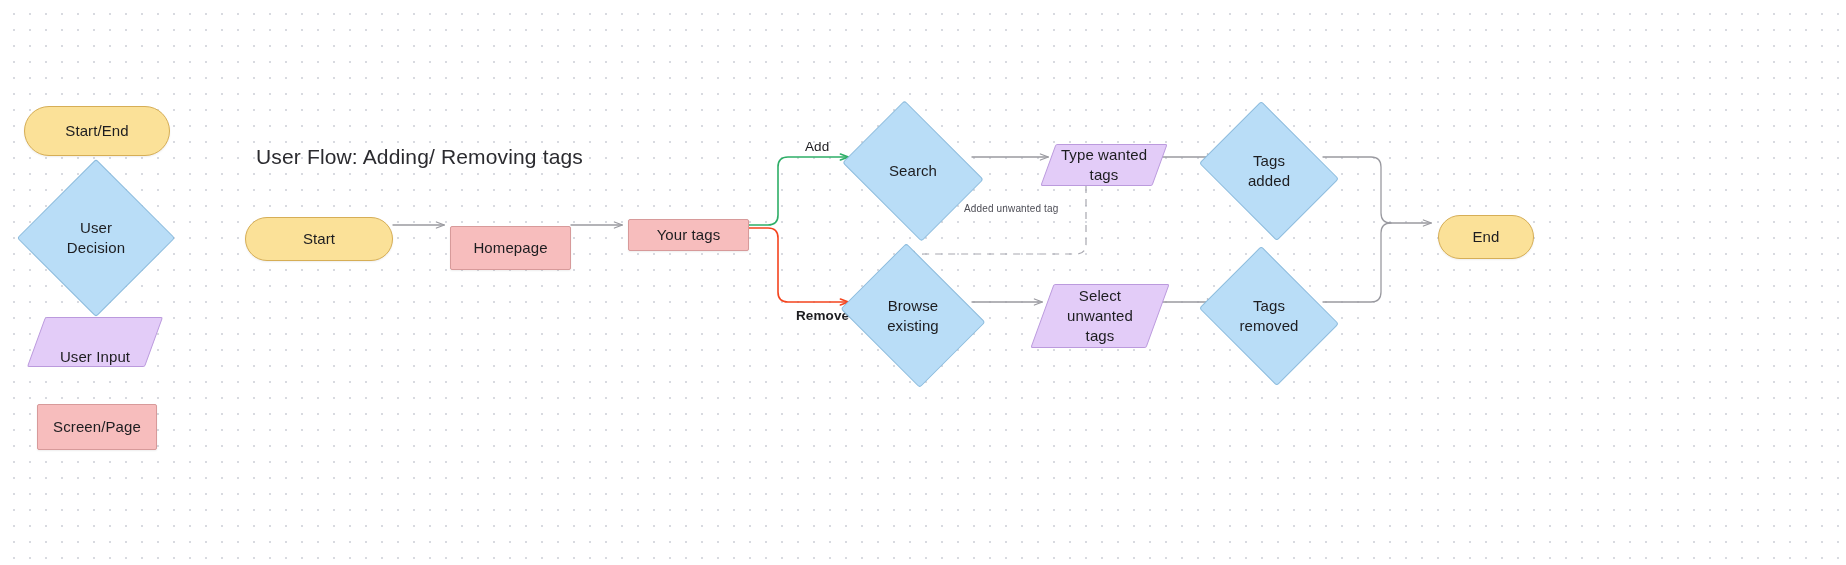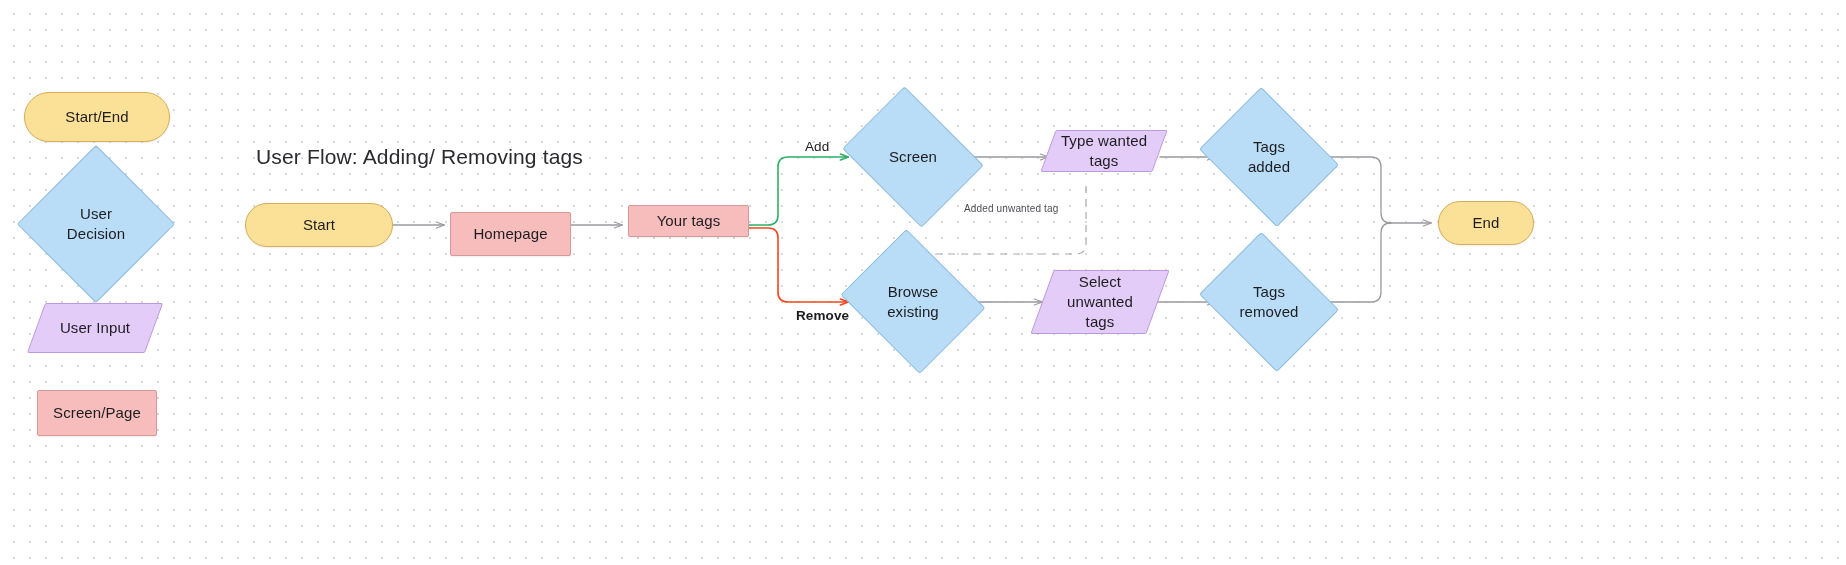--- a/index.html
+++ b/index.html
@@ -28,20 +28,21 @@
   .node {
     position: absolute;
     display: flex;
     align-items: center;
     justify-content: center;
     text-align: center;
     color: #1d1d20;
     font-size: 15px;
     line-height: 1.32;
     letter-spacing: 0.1px;
+    margin-top: 14px;
   }
   .node .label { position: relative; z-index: 2; padding: 0 6px; }
 
   
   .shape-terminator {
     background: #fbe198;
     border: 1.3px solid #d6ae56;
     border-radius: 28px;
     box-shadow: 0 1px 2px rgba(0,0,0,0.07);
   }
@@ -154,21 +155,21 @@
     </div>
 
     <div class="node shape-decision" style="left:40px; top:168px; width:112px; height:112px;">
       <span class="diamond-bg"></span>
       <span class="label">
         <span>User</span><br>
         <span>Decision</span>
       </span>
     </div>
 
-    <div class="node shape-input" style="left:36px; top:303px; width:118px; height:50px;">
+    <div class="node shape-input" style="left:36px; top:303px; width:118px; height:50px;align-items:flex-end;">
       <span class="para-bg"></span>
       <span class="label">User Input</span>
     </div>
 
     <div class="node shape-screen" style="left:37px; top:390px; width:120px; height:46px;">
       <span class="label">Screen/Page</span>
     </div>
   </div>
 
   <div class="node shape-terminator" style="left:245px; top:203px; width:148px; height:44px;">
@@ -178,21 +179,21 @@
   <div class="node shape-screen" style="left:450px; top:212px; width:121px; height:44px;">
     <span class="label">Homepage</span>
   </div>
 
   <div class="node shape-screen" style="left:628px; top:205px; width:121px; height:32px;">
     <span class="label">Your tags</span>
   </div>
 
   <div class="node shape-decision" style="left:857px; top:113px; width:112px; height:88px;">
     <span class="diamond-bg"></span>
-    <span class="label">Screen</span>
+    <span class="label">Search</span>
   </div>
 
   <div class="node shape-input" style="left:1048px; top:130px; width:112px; height:42px;">
     <span class="para-bg"></span>
     <span class="label">
       <span>Type wanted</span><br>
       <span>tags</span>
     </span>
   </div>
 

